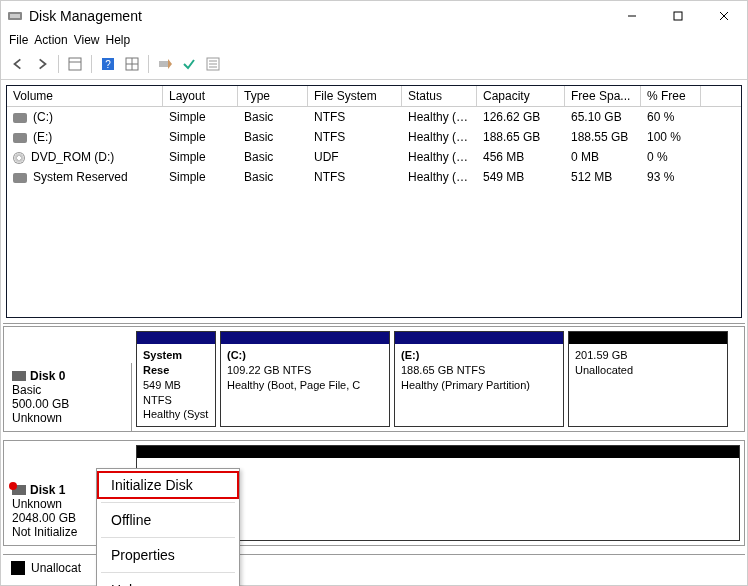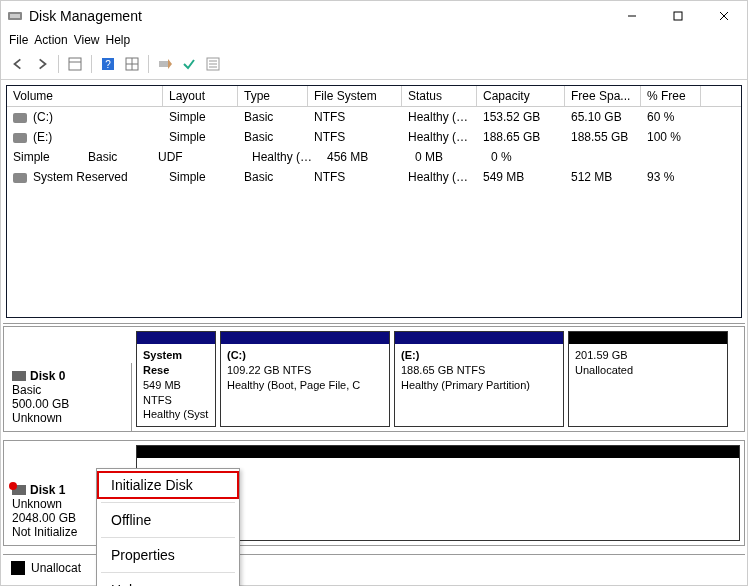--- a/index.html
+++ b/index.html
@@ -148,35 +148,36 @@
     <div class="col c6">Free Spa...</div>
     <div class="col c7">% Free</div>
   </div>
   <div class="vl-body" id="vl-body">
       <div class="vl-row">
         <div class="col c0"><span class="vol-icon"></span>(C:)</div>
         <div class="col c1">Simple</div>
         <div class="col c2">Basic</div>
         <div class="col c3">NTFS</div>
         <div class="col c4">Healthy (B...</div>
-        <div class="col c5">153.52 GB</div>
+        <div class="col c5">126.62 GB</div>
         <div class="col c6">65.10 GB</div>
         <div class="col c7">60 %</div>
       </div>
       <div class="vl-row">
         <div class="col c0"><span class="vol-icon"></span>(E:)</div>
         <div class="col c1">Simple</div>
         <div class="col c2">Basic</div>
         <div class="col c3">NTFS</div>
         <div class="col c4">Healthy (P...</div>
         <div class="col c5">188.65 GB</div>
         <div class="col c6">188.55 GB</div>
         <div class="col c7">100 %</div>
       </div>
       <div class="vl-row">
+        <div class="col c0"><span class="vol-icon cd"></span>DVD_ROM (D:)</div>
         <div class="col c1">Simple</div>
         <div class="col c2">Basic</div>
         <div class="col c3">UDF</div>
         <div class="col c4">Healthy (P...</div>
         <div class="col c5">456 MB</div>
         <div class="col c6">0 MB</div>
         <div class="col c7">0 %</div>
       </div>
       <div class="vl-row">
         <div class="col c0"><span class="vol-icon"></span>System Reserved</div>

